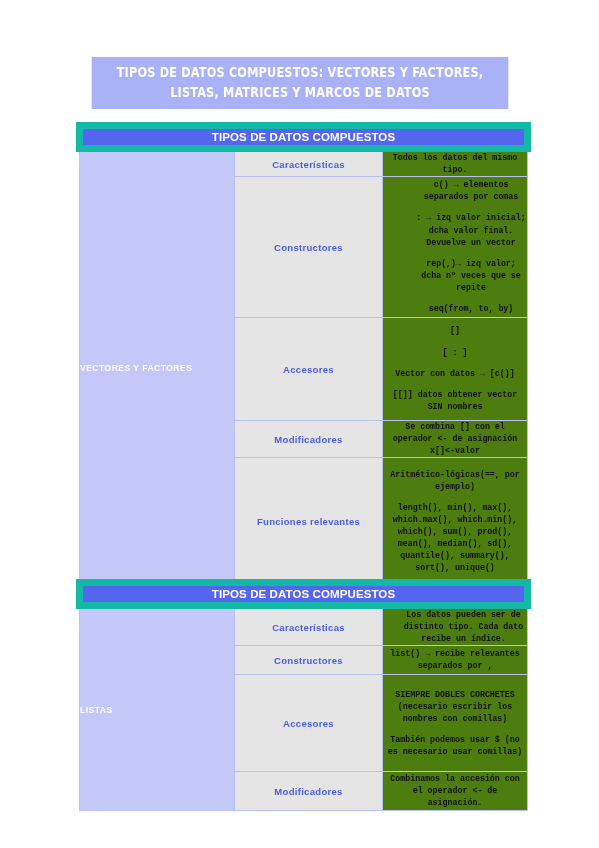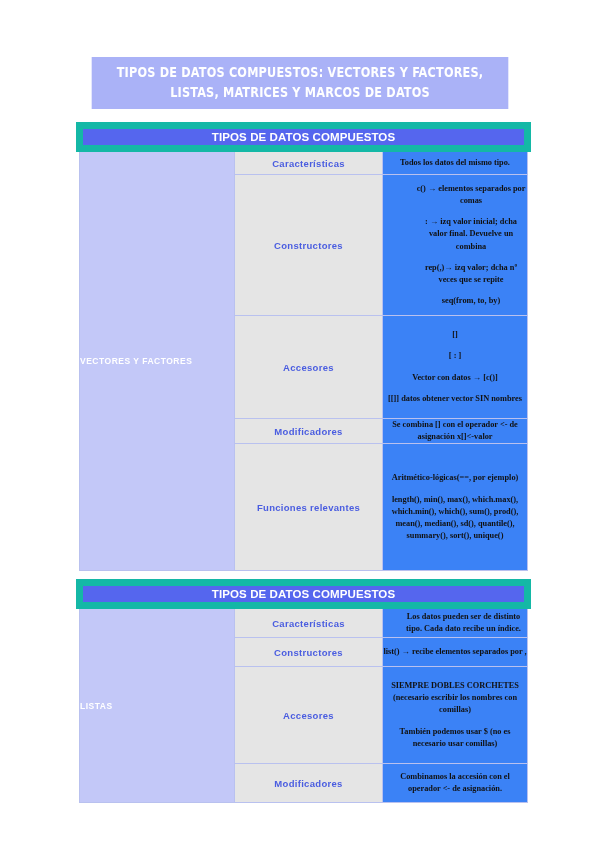--- a/index.html
+++ b/index.html
@@ -80,28 +80,28 @@
     background: #e5e5e5;
     color: #4a5de0;
     font-weight: bold;
     font-size: 9.5px;
     text-align: center;
     letter-spacing: 0.3px;
     padding: 4px 3px;
   }
 
   .val-cell {
-    background: #3b82f6;
+    background: #4d7c0f;
     color: #111111;
     font-size: 8.3px;
     text-align: center;
     line-height: 1.45;
     padding: 5px 12px;
     font-weight: bold;
-    font-family: Liberation Serif, serif;
+    font-family: Liberation Mono, monospace;
   }
   .val-cell p {
     margin: 0 0 9px 0;
   }
   .val-cell p:last-child { margin-bottom: 0; }
   .val-cell.tight p { margin-bottom: 0; }
 
   .col-a { width: 155px; }
   .col-b { width: 148px; }
   .col-c { width: 145px; }
@@ -127,21 +127,21 @@
     <td class="lbl-cell" style="height:22px;">Características</td>
     <td class="val-cell tight" style="height:22px;">
       <p>Todos los datos del mismo tipo.</p>
     </td>
   </tr>
 
   <tr>
     <td class="lbl-cell" style="height:140px;">Constructores</td>
     <td class="val-cell" style="height:140px;padding-left:32px;">
       <p>c() → elementos separados por comas</p>
-      <p>: → izq valor inicial; dcha valor final. Devuelve un combina</p>
+      <p>: → izq valor inicial; dcha valor final. Devuelve un vector</p>
       <p>rep(,)→ izq valor; dcha nº veces que se repite</p>
       <p>seq(from, to, by)</p>
     </td>
   </tr>
 
   <tr>
     <td class="lbl-cell" style="height:102px;">Accesores</td>
     <td class="val-cell" style="height:102px;">
       <p>[]</p>
       <p>[ : ]</p>
@@ -182,21 +182,21 @@
     <td class="cat-cell" rowspan="4">LISTAS</td>
     <td class="lbl-cell" style="height:28px;">Características</td>
     <td class="val-cell tight" style="height:28px;padding-left:17px;">
       <p>Los datos pueden ser de distinto tipo. Cada dato recibe un índice.</p>
     </td>
   </tr>
 
   <tr>
     <td class="lbl-cell" style="height:28px;">Constructores</td>
     <td class="val-cell tight" style="height:28px;">
-      <p>list() → recibe elementos separados por ,</p>
+      <p>list() → recibe relevantes separados por ,</p>
     </td>
   </tr>
 
   <tr>
     <td class="lbl-cell" style="height:96px;">Accesores</td>
     <td class="val-cell" style="height:96px;margin-top:40px;">
       <p>SIEMPRE DOBLES CORCHETES (necesario escribir los nombres con comillas)</p>
       <p>También podemos usar $ (no es necesario usar comillas)</p>
     </td>
   </tr>

